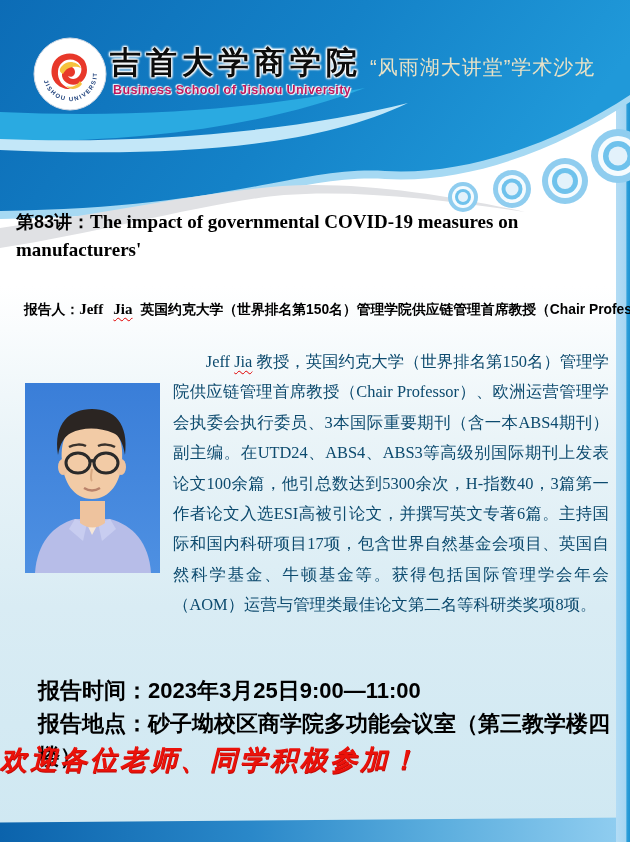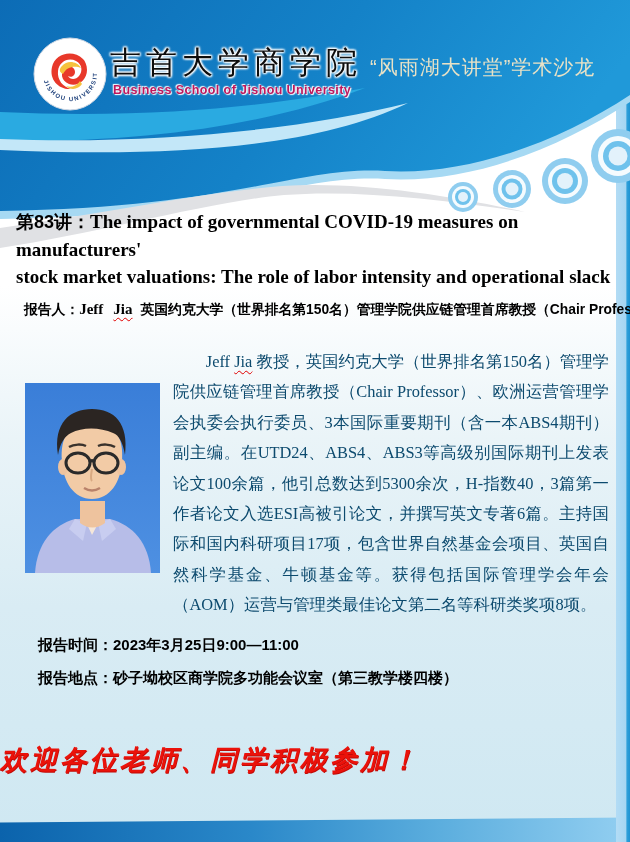--- a/index.html
+++ b/index.html
@@ -18,21 +18,21 @@
   }
 
   
   .header-svg{ left:0; top:0; width:630px; height:260px; z-index:2; }
 
   
   .logo{ left:33px; top:37px; width:74px; height:74px; z-index:3; }
   .univ-cn{
     left:110px; top:42px; z-index:3;
     font-family:"Liberation Serif", serif;
-    font-size:31px; font-weight:400; letter-spacing:5px; color:#0d0d0d;
+    font-size:31px; font-weight:700; letter-spacing:5px; color:#0d0d0d;
     text-shadow:0 0 3px #fff,1px 1px 2px #fff,-1px -1px 2px #fff,1px -1px 2px #fff,-1px 1px 2px #fff;
   }
   .univ-en{
     left:113px; top:83px; z-index:3;
     font-size:12.5px; font-weight:bold; letter-spacing:0.4px; color:#be185d;
     text-shadow:0 0 2px #fff,1px 1px 1px #fff,-1px -1px 1px #fff;
   }
   .kicker{
     left:370px; top:54px; z-index:3;
     font-size:20px; font-weight:normal; letter-spacing:1px; color:#e9e2c6;
@@ -62,21 +62,21 @@
   
   .bio{
     left:173px; top:347px; width:436px; z-index:3;
     font-family:"Liberation Serif", serif;
     font-size:16.4px; line-height:30.4px; color:#0c4a6e;
     text-align:justify; text-indent:2em;
   }
   .bio .name-jia{ text-decoration:underline wavy #e00000 1px; text-underline-offset:3px; }
 
   
-  .details{ left:38px; top:628px; z-index:3; font-size:15px; font-weight:bold; color:#000; line-height:33px; }
+  .details{ left:38px; top:674px; z-index:3; font-size:22px; font-weight:bold; color:#000; line-height:33px; }
 
   
   .welcome{
     left:0; top:742px; width:614px; z-index:3; text-align:left;
     font-family:"Liberation Serif", serif; font-style:italic; font-weight:bold;
     font-size:27px; letter-spacing:3px; color:#ea120a;
     text-shadow:0.6px 0.6px 0 #c00a06;
   }
 
   
@@ -150,21 +150,20 @@
     <textPath href="#logoArc" startOffset="8%">JISHOU UNIVERSITY</textPath>
   </text>
 </svg>
 
 <div class="abs univ-cn">吉首大学商学院</div>
 <div class="abs univ-en">Business School of Jishou University</div>
 <div class="abs kicker">“风雨湖大讲堂”学术沙龙</div>
 
 <div class="abs lecture-title">
   <span class="cn">第83讲：</span><span>The impact of governmental COVID-19 measures on manufacturers'</span><br>
-  <span>stock market valuations: The role of labor intensity and operational slack</span>
 </div>
 
 <div class="abs speaker-line">
   <span>报告人：</span><span class="en name-jeff">Jeff</span><span class="en name-jia">Jia</span><span>英国约克大学（世界排名第150名）管理学院供应链管理首席教授（Chair Professor）</span>
 </div>
 
 <svg class="abs photo" viewBox="0 0 135 190">
   <defs>
     <linearGradient id="photoBg" x1="0" y1="0" x2="0" y2="1">
       <stop offset="0" stop-color="#3a7ed8"></stop>

